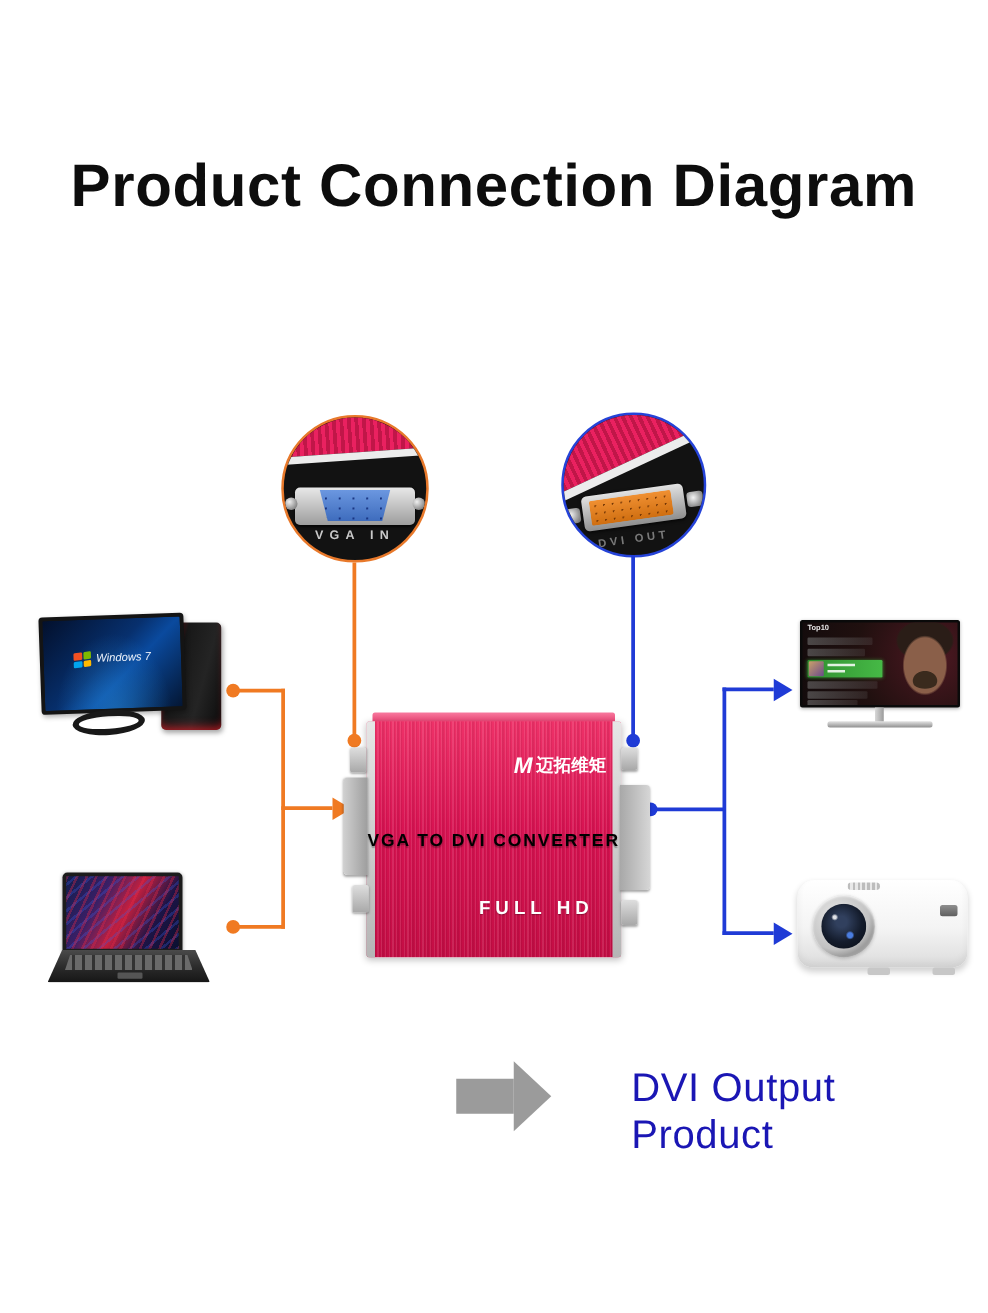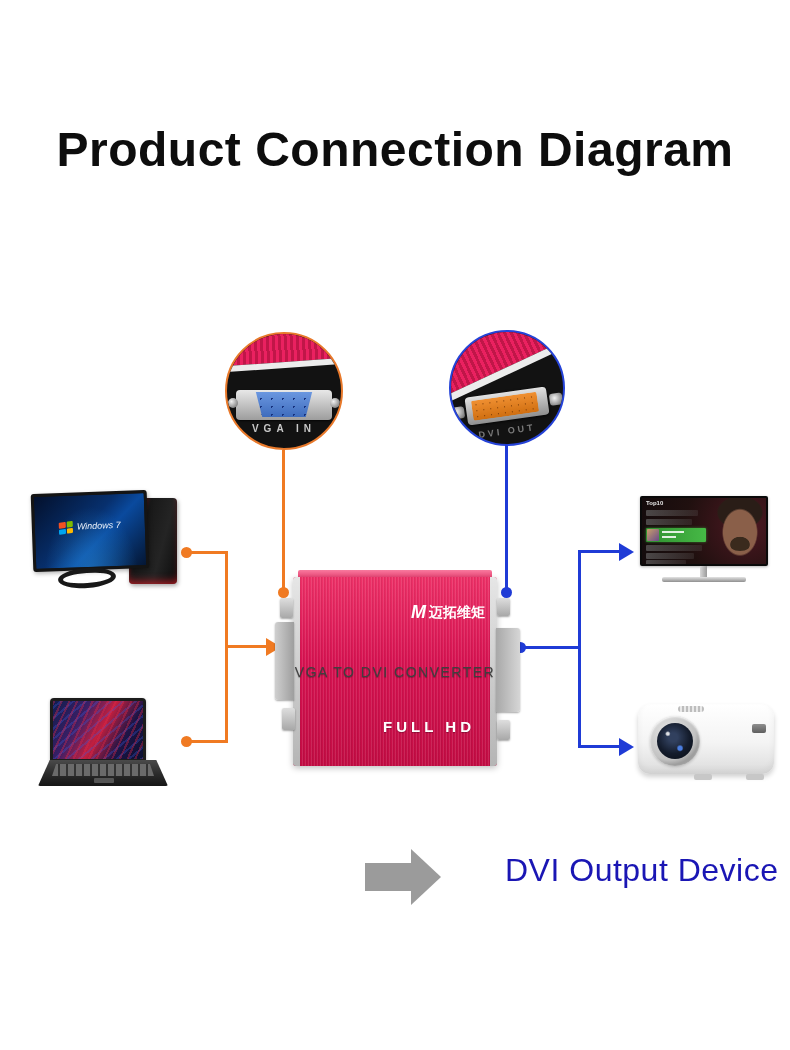--- a/index.html
+++ b/index.html
@@ -91,21 +91,21 @@
     border-radius:3px;
     box-shadow:0 2px 6px rgba(0,0,0,.25); }
   .conv-cap { position:absolute; top:7px; bottom:0; width:7px;
     background:linear-gradient(180deg,#e6e6e6,#b5b5b5); }
   .conv-cap.l { left:0; border-radius:3px 0 0 3px; }
   .conv-cap.r { right:0; border-radius:0 3px 3px 0; }
   .conv-logo { position:absolute; top:32px; right:12px; color:#fff; display:flex; align-items:center; gap:4px; }
   .conv-logo .m { font-size:18px; font-weight:900; font-style:italic; letter-spacing:-1px; }
   .conv-logo .brand { font-size:14px; font-weight:bold; }
   .conv-line1 { position:absolute; left:0; right:0; top:94px; text-align:center;
-    color:#404040; font-size:14px; font-weight:normal; letter-spacing:1.5px;
+    color:#000000; font-size:14px; font-weight:bold; letter-spacing:1.5px;
     text-shadow:0 1px 1px rgba(0,0,0,.3); }
   .conv-line2 { position:absolute; right:22px; top:148px;
     color:#fff; font-size:15px; font-weight:bold; letter-spacing:4px;
     text-shadow:0 1px 1px rgba(0,0,0,.3); }
   .port { position:absolute; background:linear-gradient(180deg,#dedede,#a8a8a8); box-shadow:0 1px 2px rgba(0,0,0,.35); }
   .port.small { width:13px; height:20px; border-radius:2px; }
   .port.big-l { left:-18px; top:52px; width:19px; height:78px; border-radius:3px 0 0 3px;
     background:linear-gradient(90deg,#cfcfcf,#9e9e9e); }
   .port.big-r { right:-23px; top:58px; width:24px; height:84px; border-radius:0 3px 3px 0;
     background:linear-gradient(90deg,#a8a8a8,#d6d6d6); }
@@ -327,15 +327,15 @@
     </div>
     <div class="p-port"></div>
     <div class="p-foot l"></div>
     <div class="p-foot r"></div>
   </div>
 
   <div class="abs big-arrow">
     <div class="stem"></div>
     <div class="tip"></div>
   </div>
-  <div class="abs label-out">DVI Output Device</div>
+  <div class="abs label-out">DVI Output Product</div>
 
 </div>
 
 </body></html>

